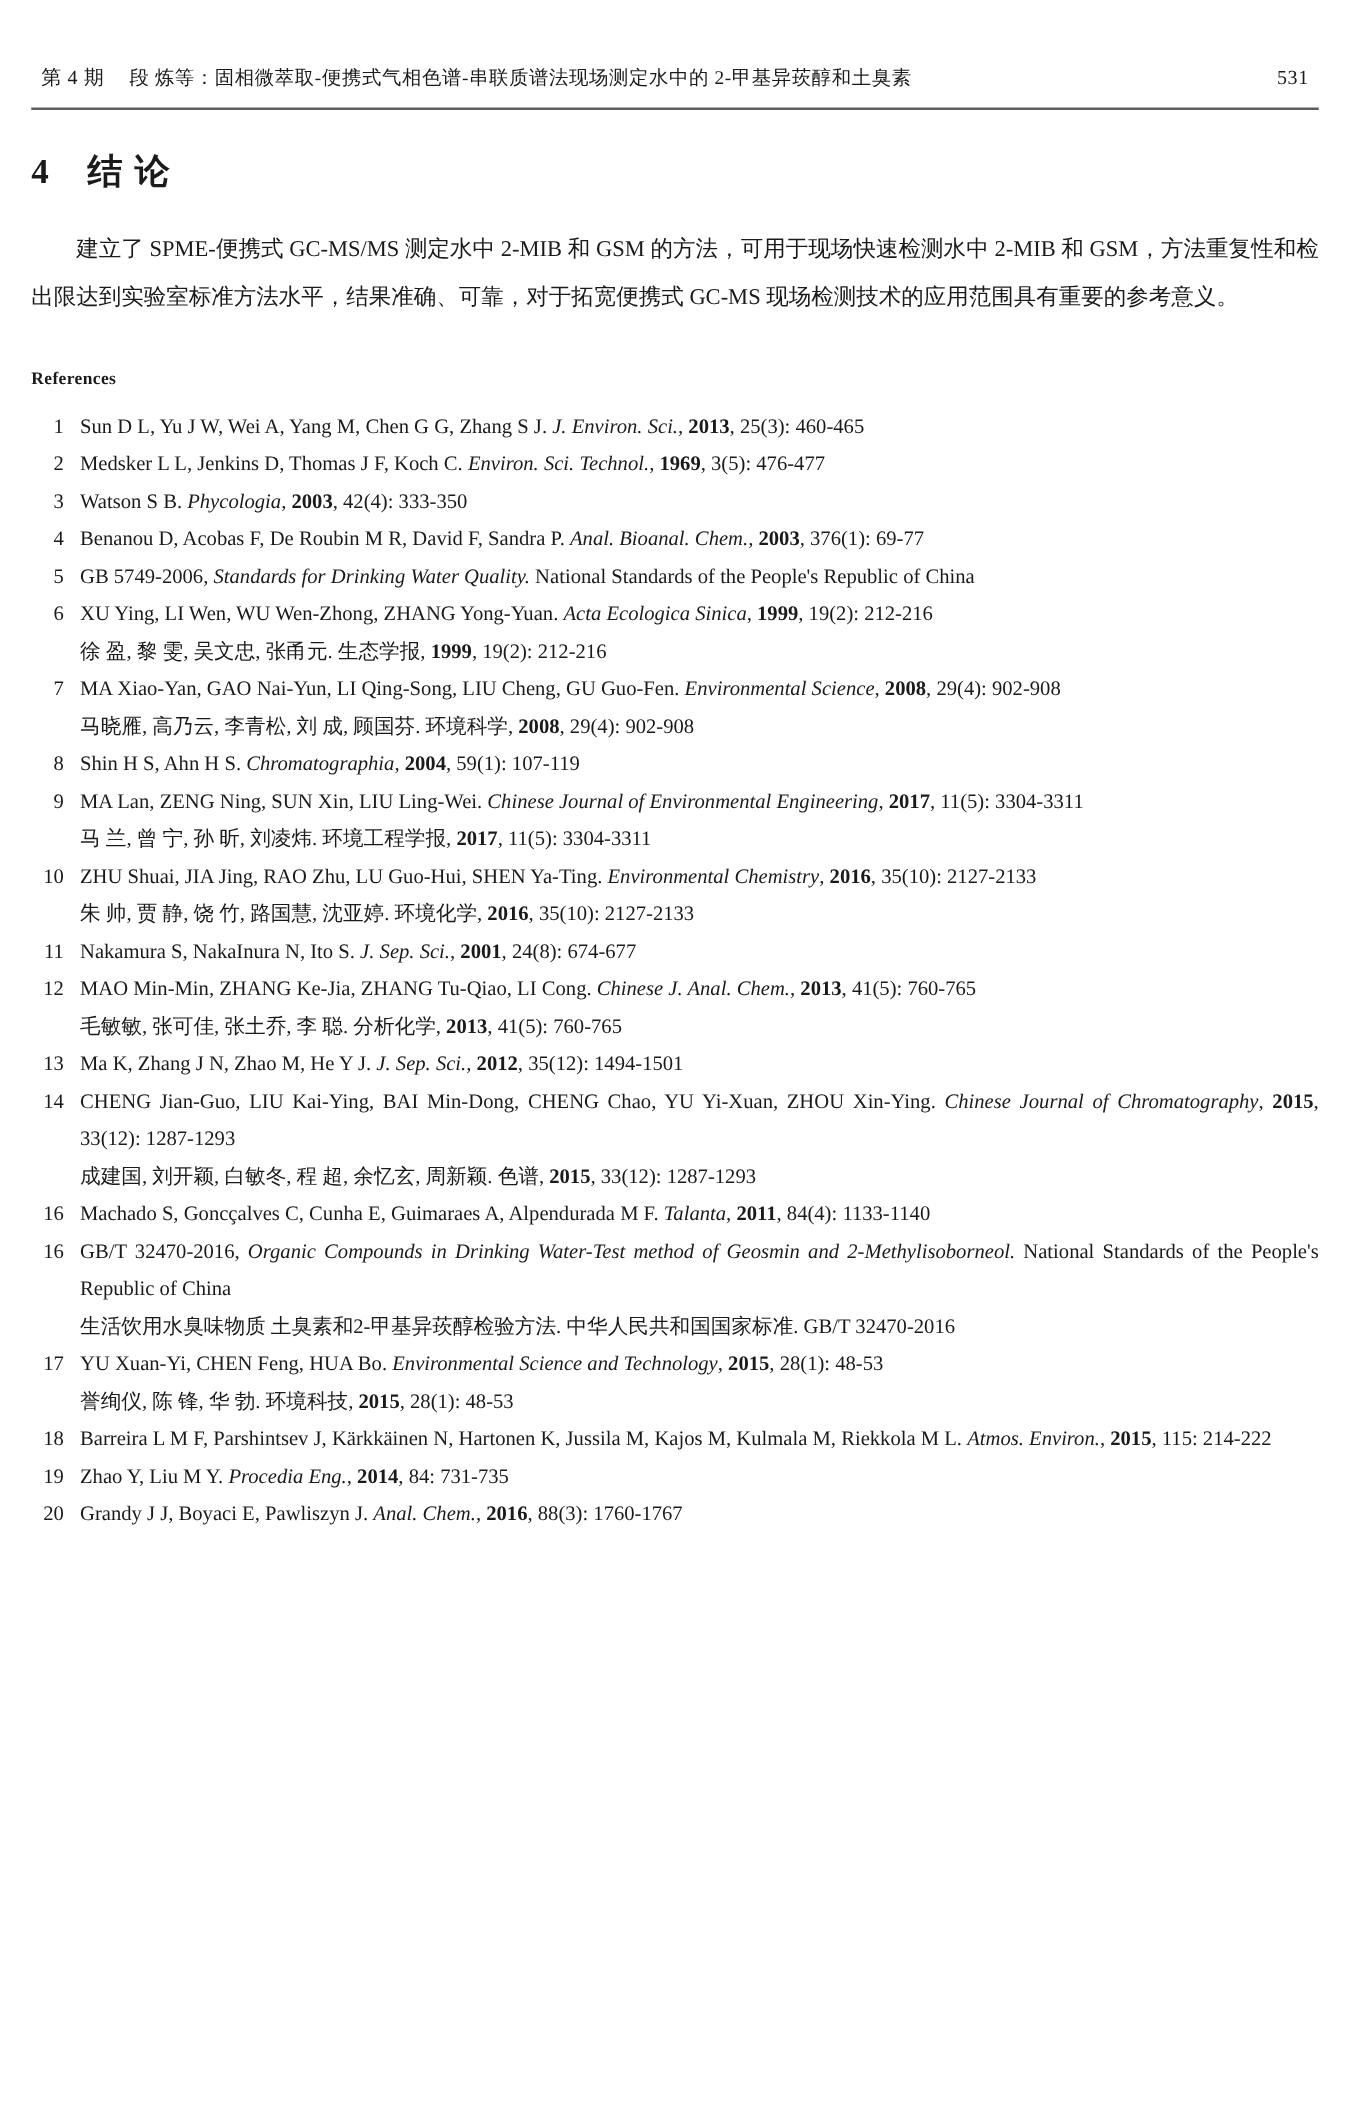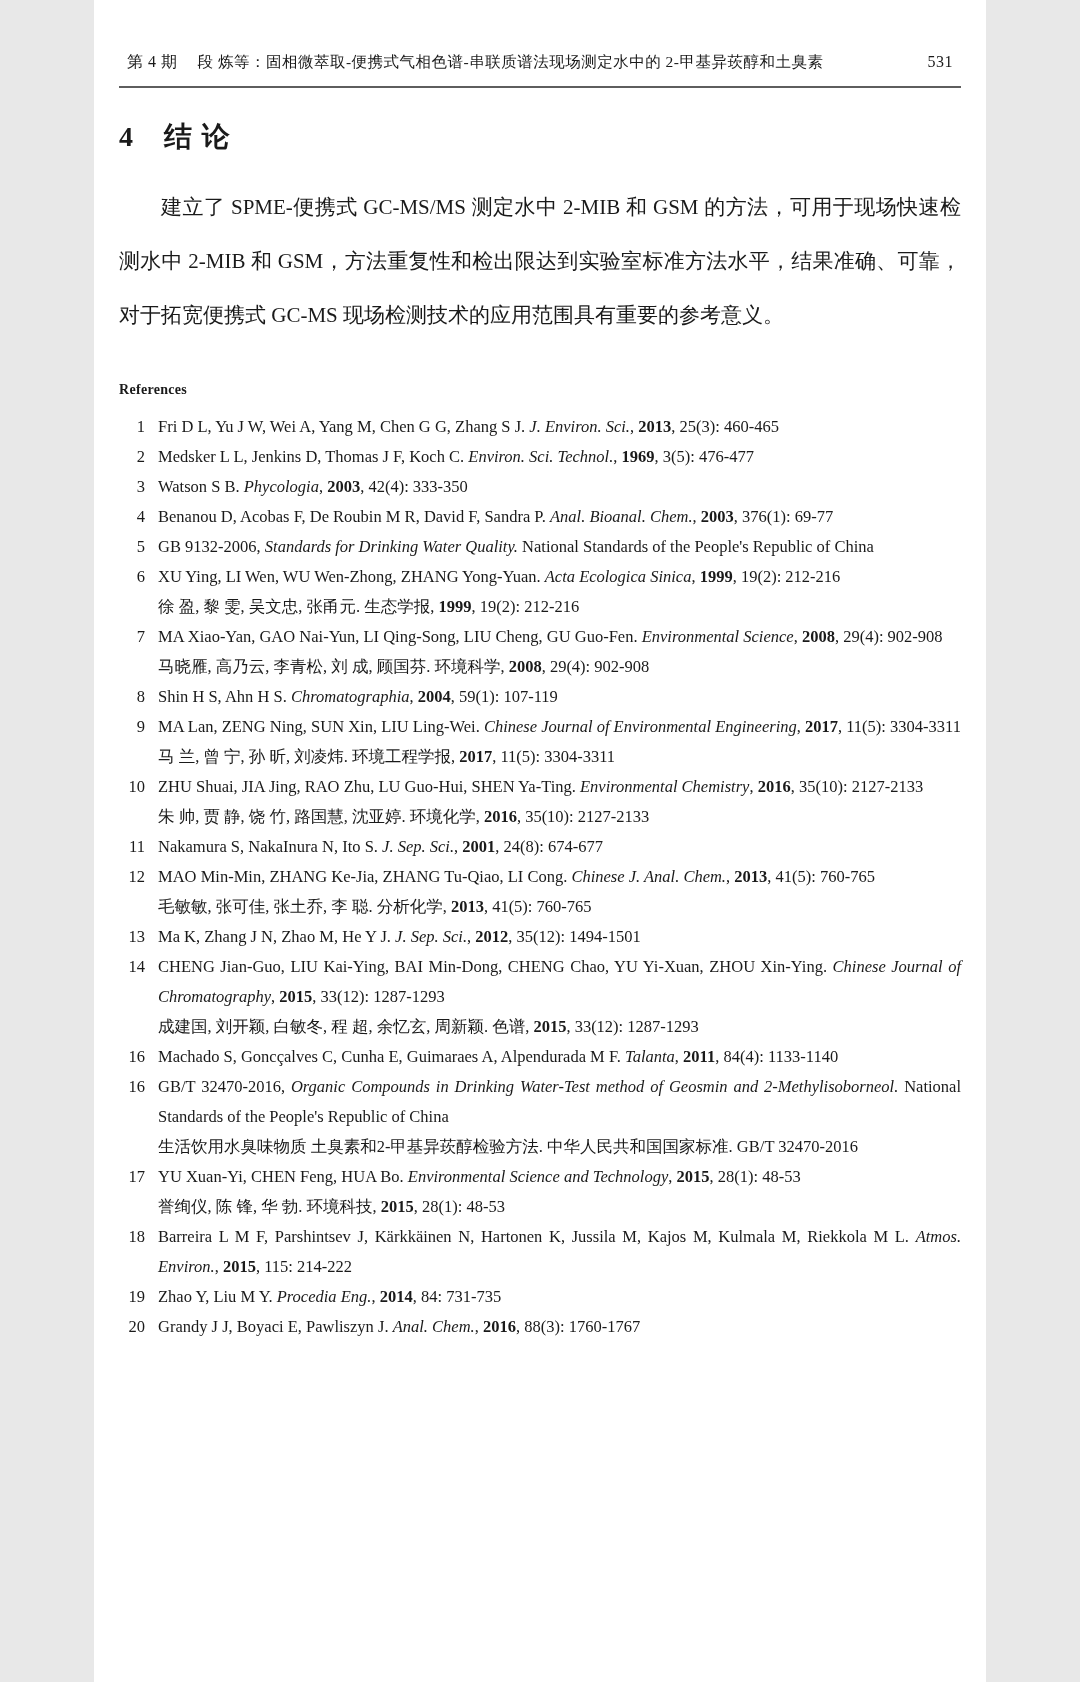--- a/index.html
+++ b/index.html
@@ -2,21 +2,21 @@
 <html><head>
 <meta charset="utf-8">
 <style>
   html, body {
     margin: 0;
     padding: 0;
     background: #e8e8e8;
   }
   .page {
     position: relative;
-    width: 892px;
+    width: 1080px;
     height: 1682px;
     margin: 0 auto;
     background: #ffffff;
     color: #1a1a1a;
     font-family: "Liberation Serif", "DejaVu Serif", serif;
     box-sizing: border-box;
     padding: 52px 25px 0 25px;
     overflow: hidden;
   }
   
@@ -52,22 +52,22 @@
     display: flex;
     align-items: baseline;
   }
   .section-heading .sec-num {
     font-family: "Liberation Serif", "DejaVu Serif", serif;
     margin-right: 30px;
   }
   
   .conclusion {
     margin: 24px 0 0 0;
-    font-size: 21px;
-    line-height: 54px;
+    font-size: 18px;
+    line-height: 38px;
     text-align: justify;
     text-indent: 2em;
   }
   
   .ref-heading {
     margin: 40px 0 0 0;
     font-size: 14px;
     font-weight: bold;
     letter-spacing: 0.3px;
   }
@@ -112,37 +112,37 @@
     <span class="sec-title">结 论</span>
   </h2>
 
   <p class="conclusion">建立了 SPME-便携式 GC-MS/MS 测定水中 2-MIB 和 GSM 的方法，可用于现场快速检测水中 2-MIB 和 GSM，方法重复性和检出限达到实验室标准方法水平，结果准确、可靠，对于拓宽便携式 GC-MS 现场检测技术的应用范围具有重要的参考意义。</p>
 
   <h3 class="ref-heading">References</h3>
 
   <div class="ref-list" id="ref-list">
       <div class="ref-item">
         <span class="ref-num">1</span>
-        <div class="ref-body"><span class="pl">Fri D L, Yu J W, Wei A, Yang M, Chen G G, Zhang S J. </span><span class="it">J. Environ. Sci.</span><span class="pl">, </span><span class="bd">2013</span><span class="pl">, 25(3): 460-465</span></div>
+        <div class="ref-body"><span class="pl">Sun D L, Yu J W, Wei A, Yang M, Chen G G, Zhang S J. </span><span class="it">J. Environ. Sci.</span><span class="pl">, </span><span class="bd">2013</span><span class="pl">, 25(3): 460-465</span></div>
       </div>
       <div class="ref-item">
         <span class="ref-num">2</span>
         <div class="ref-body"><span class="pl">Medsker L L, Jenkins D, Thomas J F, Koch C. </span><span class="it">Environ. Sci. Technol.</span><span class="pl">, </span><span class="bd">1969</span><span class="pl">, 3(5): 476-477</span></div>
       </div>
       <div class="ref-item">
         <span class="ref-num">3</span>
         <div class="ref-body"><span class="pl">Watson S B. </span><span class="it">Phycologia</span><span class="pl">, </span><span class="bd">2003</span><span class="pl">, 42(4): 333-350</span></div>
       </div>
       <div class="ref-item">
         <span class="ref-num">4</span>
         <div class="ref-body"><span class="pl">Benanou D, Acobas F, De Roubin M R, David F, Sandra P. </span><span class="it">Anal. Bioanal. Chem.</span><span class="pl">, </span><span class="bd">2003</span><span class="pl">, 376(1): 69-77</span></div>
       </div>
       <div class="ref-item">
         <span class="ref-num">5</span>
-        <div class="ref-body"><span class="pl">GB 9132-2006, </span><span class="it">Standards for Drinking Water Quality.</span><span class="pl">  National Standards of the People's Republic of China</span></div>
+        <div class="ref-body"><span class="pl">GB 5749-2006, </span><span class="it">Standards for Drinking Water Quality.</span><span class="pl">  National Standards of the People's Republic of China</span></div>
       </div>
       <div class="ref-item">
         <span class="ref-num">6</span>
         <div class="ref-body"><span class="pl">XU Ying, LI Wen, WU Wen-Zhong, ZHANG Yong-Yuan. </span><span class="it">Acta Ecologica Sinica</span><span class="pl">, </span><span class="bd">1999</span><span class="pl">, 19(2): 212-216</span><span class="zh-line"><span class="pl">徐 盈, 黎 雯, 吴文忠, 张甬元. 生态学报, </span><span class="bd">1999</span><span class="pl">, 19(2): 212-216</span></span></div>
       </div>
       <div class="ref-item">
         <span class="ref-num">7</span>
         <div class="ref-body"><span class="pl">MA Xiao-Yan, GAO Nai-Yun, LI Qing-Song, LIU Cheng, GU Guo-Fen. </span><span class="it">Environmental Science</span><span class="pl">, </span><span class="bd">2008</span><span class="pl">, 29(4): 902-908</span><span class="zh-line"><span class="pl">马晓雁, 高乃云, 李青松, 刘 成, 顾国芬. 环境科学, </span><span class="bd">2008</span><span class="pl">, 29(4): 902-908</span></span></div>
       </div>
       <div class="ref-item">

